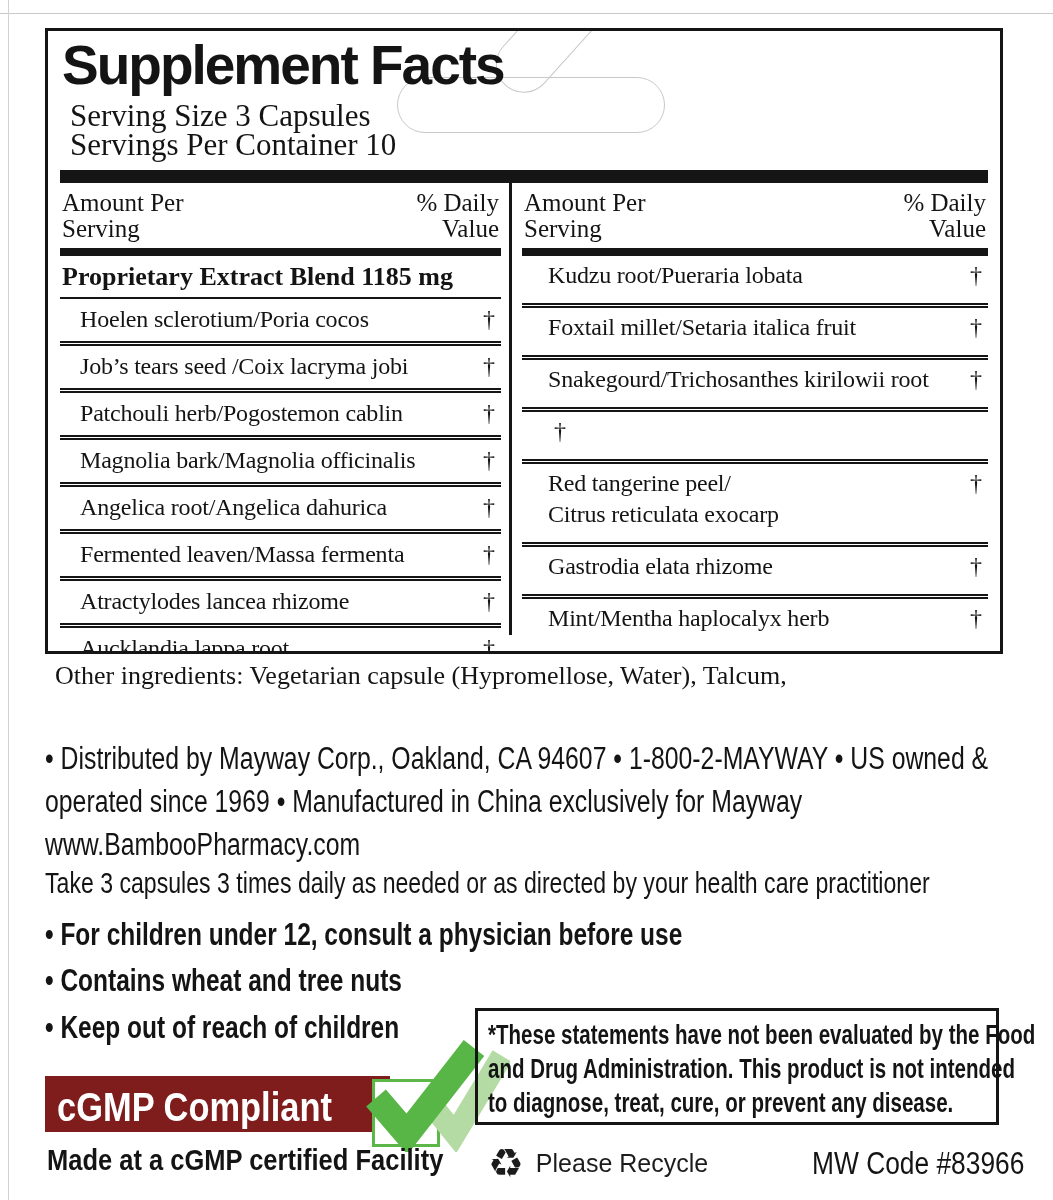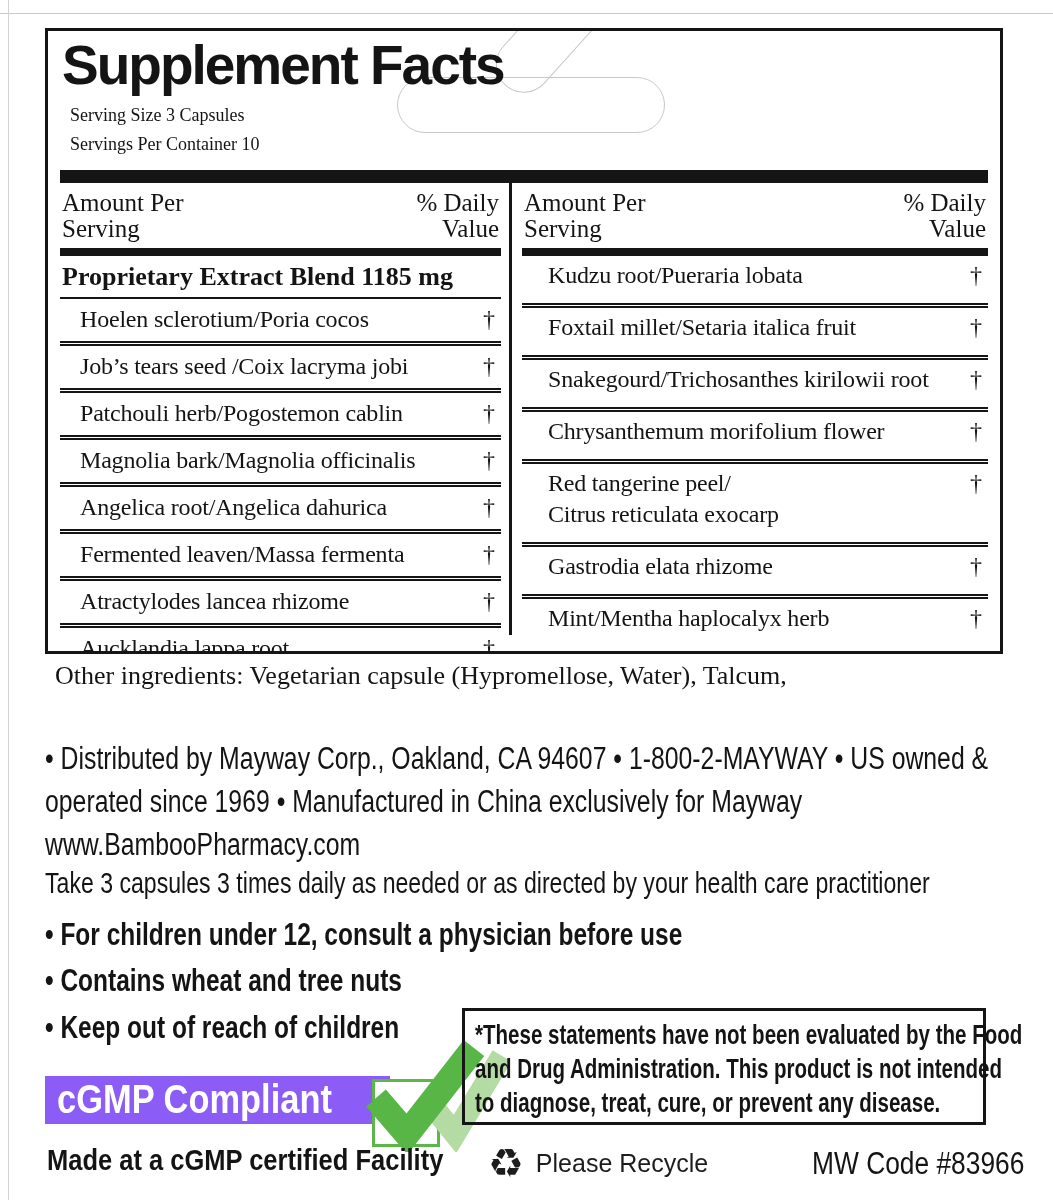--- a/index.html
+++ b/index.html
@@ -19,21 +19,21 @@
   }
   .panel-inner{padding:0 12px;position:relative;height:100%;}
   .ghost-cap{position:absolute;border:1.5px solid #c8c8c8;border-radius:30px;z-index:0;background:transparent;}
   .cap1{left:349px;top:42px;width:266px;height:54px;}
   .cap2{left:432px;top:-34px;width:150px;height:54px;transform:rotate(-48deg);}
   .sf-title{
     position:relative;z-index:1;
     font-family:"Liberation Sans", sans-serif;font-weight:bold;
     font-size:55px;letter-spacing:-2px;line-height:60px;margin:4px 0 0 2px;
   }
-  .serving{font-size:18px;line-height:29px;margin:6px 0 0 10px;position:relative;z-index:1;}
+  .serving{font-size:31px;line-height:29px;margin:6px 0 0 10px;position:relative;z-index:1;}
   .bar-big{height:13px;background:#151515;margin-top:11px;}
   .cols{display:flex;align-items:stretch;height:452px;}
   .col-left{width:452px;border-right:3px solid #151515;padding-right:8px;box-sizing:border-box;}
   .col-right{flex:1;padding-left:10px;}
   .col-hdr{display:flex;justify-content:space-between;font-weight:normal;font-size:25px;line-height:26px;padding:7px 2px 6px 2px;}
   .col-hdr .right{text-align:right;}
   .bar-sm{height:8px;background:#151515;}
   .blend{font-weight:bold;font-size:26px;line-height:30px;padding:6px 0 5px 2px;border-bottom:2px solid #151515;}
   .ing-row{display:flex;align-items:flex-start;font-size:24px;line-height:31px;}
   .ing-row + .ing-row{border-top:5px double #151515;}
@@ -51,33 +51,33 @@
   .cond{font-family:"Liberation Sans", sans-serif;transform-origin:0 0;display:block;}
   .cond div{white-space:nowrap;}
   .distrib{left:45px;top:737px;font-size:31px;line-height:43px;transform:scaleX(0.80);}
   .directions{left:45px;top:863px;font-size:30px;line-height:40px;transform:scaleX(0.77);}
   .warn{font-weight:bold;font-size:31px;line-height:36px;transform:scaleX(0.79);}
   .w1{left:45px;top:917px;}
   .w2{left:45px;top:963px;}
   .w3{left:45px;top:1010px;}
 
   
-  .cgmp-banner{left:45px;top:1076px;width:345px;height:48px;background:#8b5cf6;}
+  .cgmp-banner{left:45px;top:1076px;width:345px;height:56px;background:#7f1d1d;}
   .cgmp-text{
     position:absolute;left:12px;bottom:1px;color:#fff;font-weight:bold;
     font-family:"Liberation Sans", sans-serif;font-size:41px;white-space:nowrap;
     transform:scaleX(0.84);transform-origin:0 100%;
   }
   .check-box{left:372px;top:1079px;width:62px;height:62px;background:#fff;border:3px solid #5cb648;}
   .check-svg{left:360px;top:1040px;}
   .made-at{left:47px;top:1143px;font-family:"Liberation Sans", sans-serif;font-weight:bold;font-size:30px;transform:scaleX(0.85);transform-origin:0 0;white-space:nowrap;}
 
   
   .disclaimer{
-    left:462px;top:1008px;width:524px;height:117px;border:3px solid #151515;box-sizing:border-box;
+    left:475px;top:1008px;width:524px;height:117px;border:3px solid #151515;box-sizing:border-box;
     padding:7px 0 0 10px;
   }
   .disclaimer .cond{font-weight:bold;font-size:27px;line-height:34px;transform:scaleX(0.76);}
 
   
   .recycle-row{left:488px;top:1141px;display:flex;align-items:center;}
   .recycle-glyph{font-family:"DejaVu Sans", sans-serif;font-size:40px;line-height:44px;color:#1c1c1c;}
   .recycle-label{font-family:"Liberation Sans", sans-serif;font-size:25px;margin-left:12px;color:#1c1c1c;}
   .mw-code{left:812px;top:1146px;font-family:"Liberation Sans", sans-serif;font-size:31px;transform:scaleX(0.85);transform-origin:0 0;white-space:nowrap;}
 </style>
@@ -180,21 +180,20 @@
               <div class="ing-name">Foxtail millet/Setaria italica fruit</div>
               <div class="ing-dv">†</div>
             </div>
 
             <div class="ing-row">
               <div class="ing-name">Snakegourd/Trichosanthes kirilowii root</div>
               <div class="ing-dv">†</div>
             </div>
 
             <div class="ing-row">
-              <div class="ing-name">Chrysanthemum morifolium flower</div>
               <div class="ing-dv">†</div>
             </div>
 
             <div class="ing-row">
               <div class="ing-name">Red tangerine peel/<div>Citrus reticulata exocarp</div></div>
               <div class="ing-dv">†</div>
             </div>
 
             <div class="ing-row">
               <div class="ing-name">Gastrodia elata rhizome</div>

